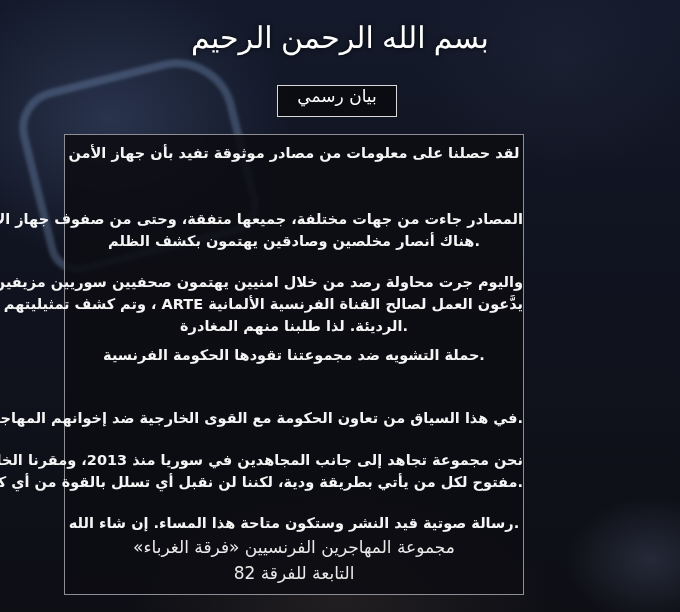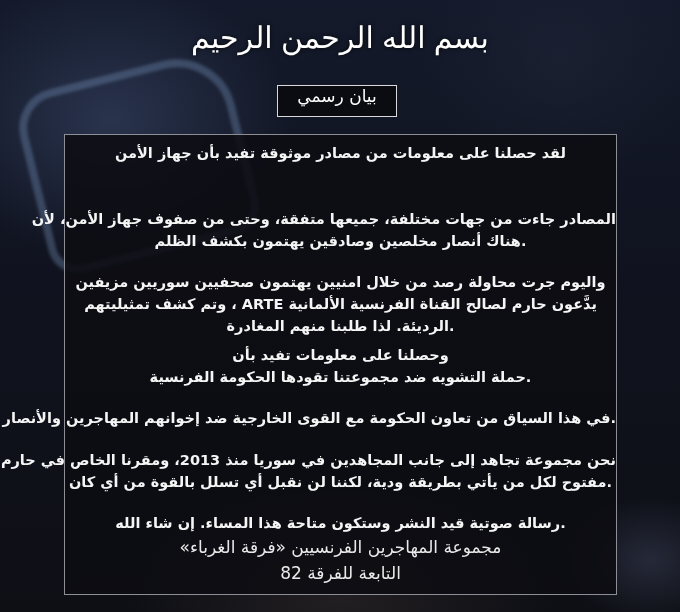--- a/index.html
+++ b/index.html
@@ -65,21 +65,21 @@
     }
     .title-box span {
       font-size: 17px;
       color: #ffffff;
       direction: rtl;
     }
     .statement-box {
       position: absolute;
       left: 64px;
       top: 134px;
-      width: 553px;
+      width: 460px;
       height: 461px;
       border: 1px solid #8e8e96;
       background: rgba(12,12,18,0.88);
       box-sizing: border-box;
     }
     .para {
       position: absolute;
       left: 0;
       width: 100%;
       text-align: center;
@@ -127,25 +127,24 @@
 <div class="statement-box">
   <div class="para p1">
     <div>لقد حصلنا على معلومات من مصادر موثوقة تفيد بأن جهاز الأمن</div>
   </div>
   <div class="para p2">
     <div>المصادر جاءت من جهات مختلفة، جميعها متفقة، وحتى من صفوف جهاز الأمن، لأن</div>
     <div>.هناك أنصار مخلصين وصادقين يهتمون بكشف الظلم</div>
   </div>
   <div class="para p3">
     <div>واليوم جرت محاولة رصد من خلال  امنيين يهتمون صحفيين سوريين مزيفين</div>
-    <div>يدَّعون حارم لصالح القناة الفرنسية الألمانية ARTE ، وتم كشف تمثيليتهم</div>
+    <div>يدَّعون العمل لصالح القناة الفرنسية الألمانية ARTE ، وتم كشف تمثيليتهم</div>
     <div>.الرديئة. لذا طلبنا منهم المغادرة</div>
   </div>
   <div class="para p4">
-    <div>وحصلنا على معلومات تفيد بأن</div>
     <div>.حملة التشويه ضد مجموعتنا تقودها الحكومة الفرنسية</div>
   </div>
   <div class="para p5">
     <div>.في هذا السياق من تعاون الحكومة مع القوى الخارجية ضد إخوانهم المهاجرين والأنصار</div>
   </div>
   <div class="para p6">
     <div>نحن مجموعة تجاهد إلى جانب المجاهدين في سوريا منذ 2013، ومقرنا الخاص في حارم،</div>
     <div>.مفتوح لكل من يأتي بطريقة ودية، لكننا لن نقبل أي تسلل بالقوة من أي كان</div>
   </div>
   <div class="para p7">

